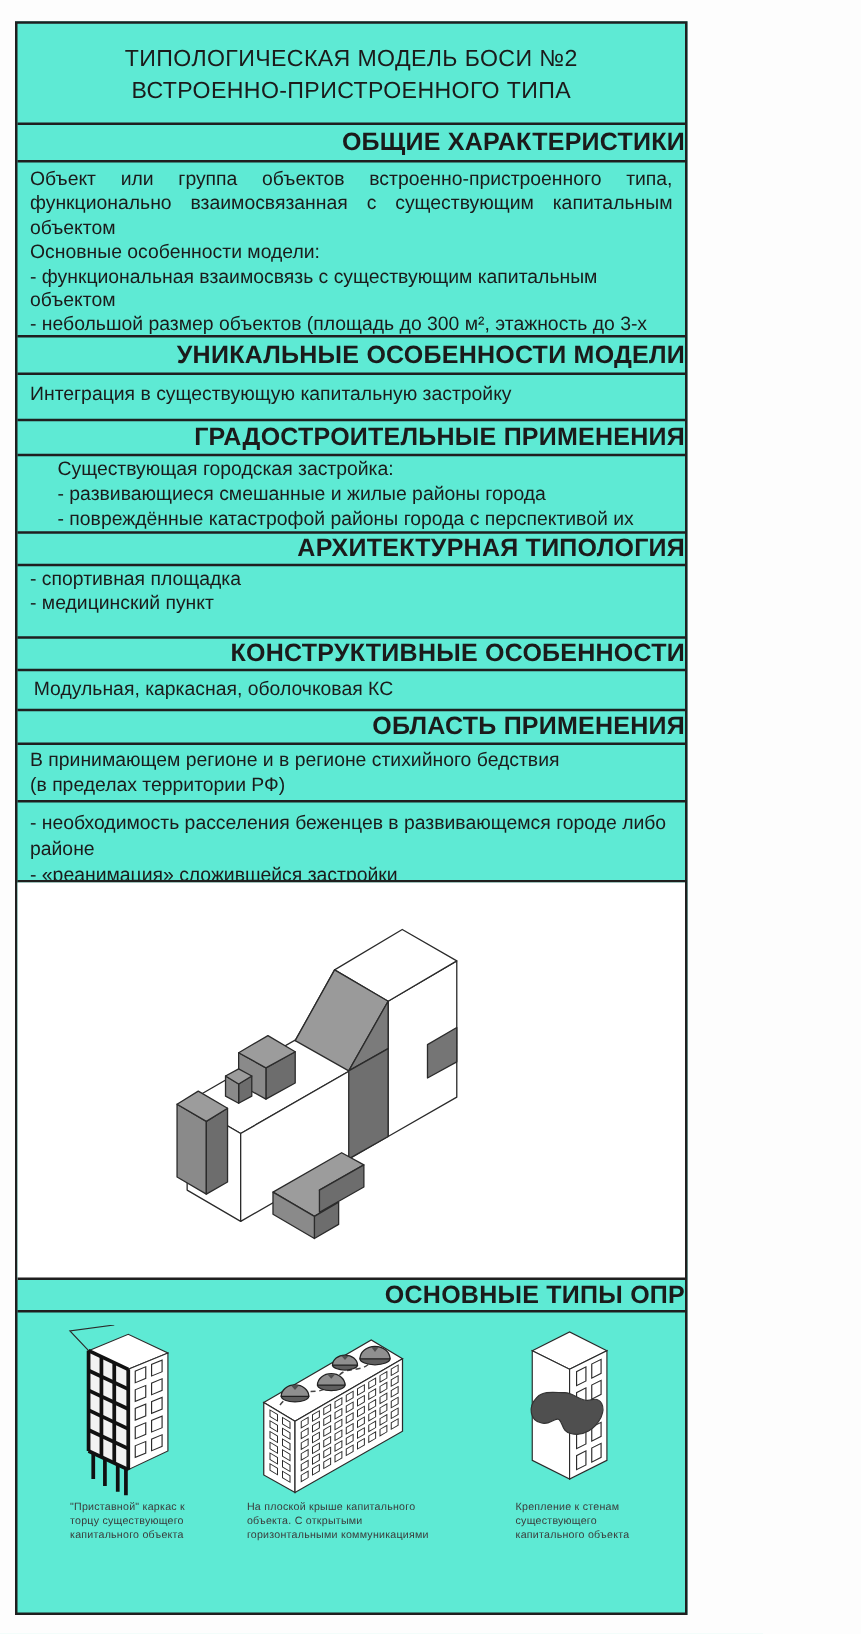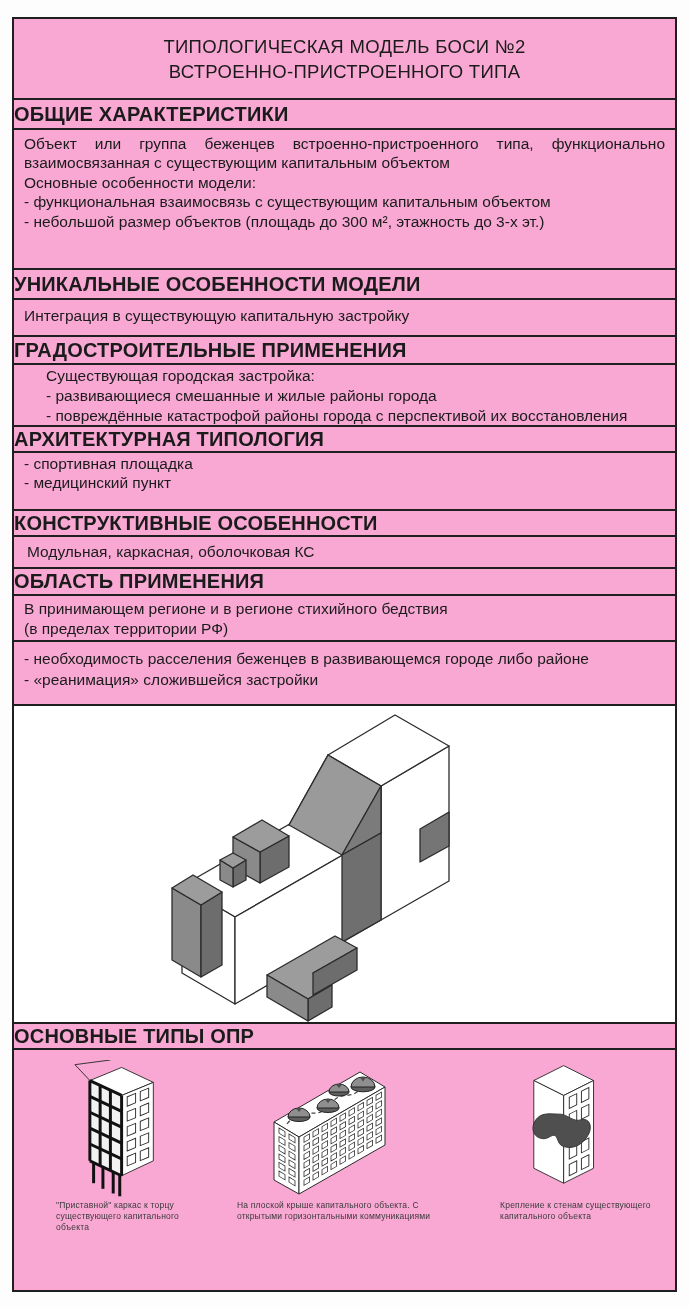--- a/index.html
+++ b/index.html
@@ -1,21 +1,21 @@
 <!DOCTYPE html>
 <html><head>
 <meta charset="utf-8">
 <style>
   html,body{margin:0;padding:0;background:#fdfdfd;}
   body{width:689px;height:1307px;font-family:"Liberation Sans",sans-serif;color:#1b1b1b;}
-  .sheet{position:absolute;left:12px;top:17px;width:665px;height:1275px;border:2px solid #1f1f1f;background:#f9a8d4;box-sizing:border-box;display:flex;flex-direction:column;}
+  .sheet{position:absolute;left:12px;top:17px;width:538px;height:1275px;border:2px solid #1f1f1f;background:#5eead4;box-sizing:border-box;display:flex;flex-direction:column;}
   .row{box-sizing:border-box;border-bottom:2px solid #1f1f1f;flex:0 0 auto;overflow:hidden;}
   .row:last-child{border-bottom:none;}
   .title-block{height:81px;display:flex;flex-direction:column;justify-content:center;align-items:center;text-align:center;font-size:18.5px;line-height:25px;letter-spacing:.3px;}
-  .hdr{display:flex;align-items:center;justify-content:flex-start;font-weight:bold;font-size:20px;letter-spacing:.2px;}
+  .hdr{display:flex;align-items:center;justify-content:flex-end;font-weight:bold;font-size:20px;letter-spacing:.2px;}
   .h30{height:30px}.h28{height:28px}.h26{height:26px}.h27{height:27px}
   .body{padding:2px 10px 0 10px;font-size:15.5px;}
   .b1{height:140px;line-height:19.4px;padding-top:4px;}
   .b2{height:37px;line-height:20px;padding-top:6px;}
   .b3{height:62px;line-height:20px;padding-top:1px;padding-left:32px;}
   .b4{height:58px;line-height:19px;padding-top:1px;}
   .b5{height:32px;line-height:20px;padding-top:5px;padding-left:13px;}
   .b6{height:46px;line-height:20px;padding-top:3px;}
   .b7{height:64px;line-height:21px;padding-top:6px;}
   .j{text-align:justify;}
@@ -36,21 +36,21 @@
 
   <div class="row title-block">
     <div>ТИПОЛОГИЧЕСКАЯ МОДЕЛЬ БОСИ №2</div>
     <div>ВСТРОЕННО-ПРИСТРОЕННОГО ТИПА</div>
   </div>
 
   <div class="row hdr h30">
     <span>ОБЩИЕ ХАРАКТЕРИСТИКИ</span>
   </div>
   <div class="row body b1">
-    <div class="j">Объект или группа беженцев встроенно-пристроенного типа, функционально взаимосвязанная с существующим капитальным объектом</div>
+    <div class="j">Объект или группа объектов встроенно-пристроенного типа, функционально взаимосвязанная с существующим капитальным объектом</div>
     <div>Основные особенности модели:</div>
     <div>- функциональная взаимосвязь с существующим капитальным объектом</div>
     <div>- небольшой размер объектов (площадь до 300 м², этажность до 3-х эт.)</div>
   </div>
 
   <div class="row hdr h30">
     <span>УНИКАЛЬНЫЕ ОСОБЕННОСТИ МОДЕЛИ</span>
   </div>
   <div class="row body b2">
     <div>Интеграция в существующую капитальную застройку</div>

